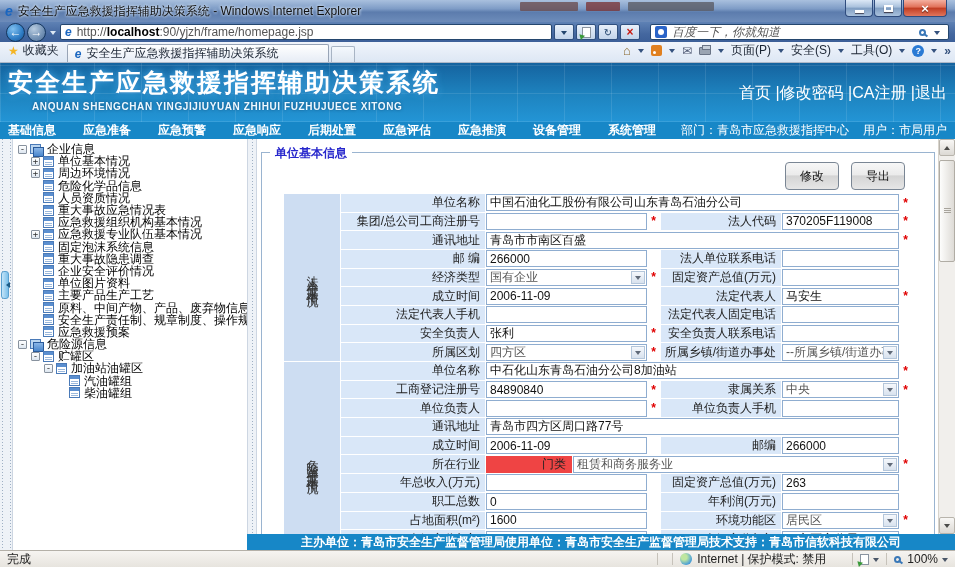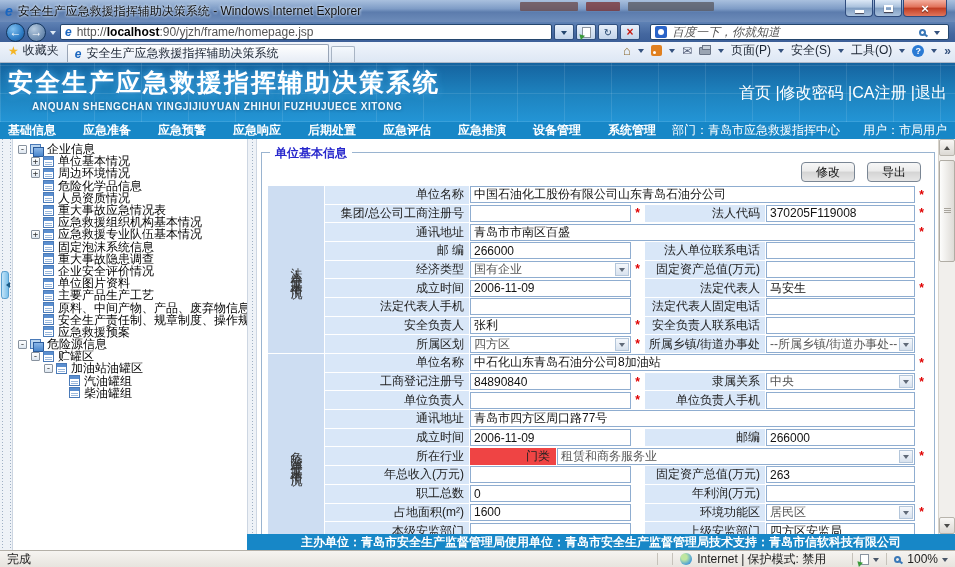--- a/index.html
+++ b/index.html
@@ -83,21 +83,21 @@
     text-shadow:0 0 7px #53b9f2,0 0 3px #1a6aaa,0 0 3px #1a6aaa; }
   .banner-pinyin { position:relative; margin:2px 0 0 32px; font-size:10px; font-weight:bold; color:#eef8ff;
     letter-spacing:.6px; text-shadow:0 0 3px #14527e; }
   .banner-links { position:absolute; right:8px; top:20px; font-size:16px; color:#fff; }
 
   
   .menubar { position:absolute; left:0; top:122px; width:955px; height:17px; background:#1787c7;
     display:flex; align-items:center; font-size:12px; color:#fff; padding:0 8px; }
   .menu-items { display:flex; gap:27px; font-weight:bold; }
   .menu-item { cursor:default; }
-  .deptuser { margin-left:auto; display:flex; gap:23px; }
+  .deptuser { margin-left:auto; display:flex; gap:14px; }
 
   
   .main { position:absolute; left:0; top:139px; width:955px; height:411px; display:flex; background:#fff; }
   .lsplit { width:13px; position:relative; background:#eef2f7; border-right:1px solid #cdd6e2;
     background-image:repeating-linear-gradient(180deg,#9fb0c4 0 1px,transparent 1px 3px),
                      repeating-linear-gradient(180deg,#9fb0c4 0 1px,transparent 1px 3px);
     background-size:1px 100%,1px 100%; background-position:2px 0,10px 0; background-repeat:no-repeat; }
   .lsplit .handle { position:absolute; left:1px; top:132px; width:8px; height:28px;
     background:linear-gradient(90deg,#c4e4f8,#7cc0ea); border:1px solid #58a0d0; border-radius:3px; }
   .lsplit .handle::after { content:''; position:absolute; left:1px; top:10px; width:0; height:0;
@@ -116,24 +116,24 @@
     background:linear-gradient(180deg,#8ab6e8,#4a86cc); border:1px solid #2a5a9a; }
   .ico-doc { width:11px; height:11px; flex:0 0 11px; margin-right:4px; border:1px solid #4a7ab8; background:#fff; position:relative; }
   .ico-doc::before { content:''; position:absolute; left:0; top:0; right:0; height:3px; background:#5b8fd0; }
   .ico-doc::after { content:''; position:absolute; left:1px; top:5px; right:1px; height:1px; background:#9ab8dc;
     box-shadow:0 2px 0 #9ab8dc; }
   .msplit { width:10px; background:#eef2f7; border-left:1px solid #cdd6e2; border-right:1px solid #cdd6e2;
     background-image:repeating-linear-gradient(180deg,#9fb0c4 0 1px,transparent 1px 3px);
     background-size:1px 100%; background-position:4px 0; background-repeat:no-repeat; }
 
   .content { flex:1; position:relative; background:#fff; overflow:hidden; padding:0 3px 0 4px; }
-  .fieldset { position:relative; border:1px solid #9ab4d0; border-bottom:none; margin-top:13px; height:382px; padding:0 5px; }
+  .fieldset { position:relative; border:1px solid #9ab4d0; border-bottom:none; margin-top:13px; height:382px; padding:0 21px; }
   .legend { position:absolute; top:-8px; left:8px; background:#fff; padding:0 5px; color:#2626cc; font-weight:bold; font-size:12px; }
   .btnrow { display:flex; justify-content:flex-end; gap:12px; margin:9px 8px 3px 0; }
-  .btn { min-width:54px; height:20px; padding:0 10px; border:1px solid #7a8694; border-radius:4px;
+  .btn { min-width:54px; height:28px; padding:0 10px; border:1px solid #7a8694; border-radius:4px;
     background:linear-gradient(180deg,#f7f7f7,#ebebeb 45%,#d4d4d4 50%,#e6e6e6); font-size:12px; color:#111;
     display:flex; align-items:center; justify-content:center; }
 
   table.form { width:100%; border-collapse:separate; border-spacing:1px; background:#fff; table-layout:fixed; }
   td.lt { background:#d9e7f8; text-align:right; padding:0 5px 0 2px; font-size:12px; color:#222;
     white-space:nowrap; overflow:hidden; height:17px; }
   td.ft { padding:0; height:17px; }
   td.groupcell { background:#cdddf2; text-align:center; vertical-align:top; overflow:hidden; }
   .vtext { writing-mode:vertical-rl; text-orientation:upright; letter-spacing:3px; font-size:12px; color:#333;
     margin:0 auto; display:flex; justify-content:center; overflow:hidden; height:100%; }

